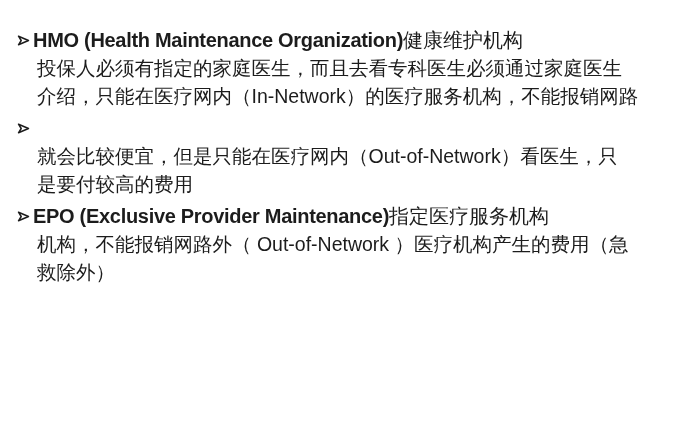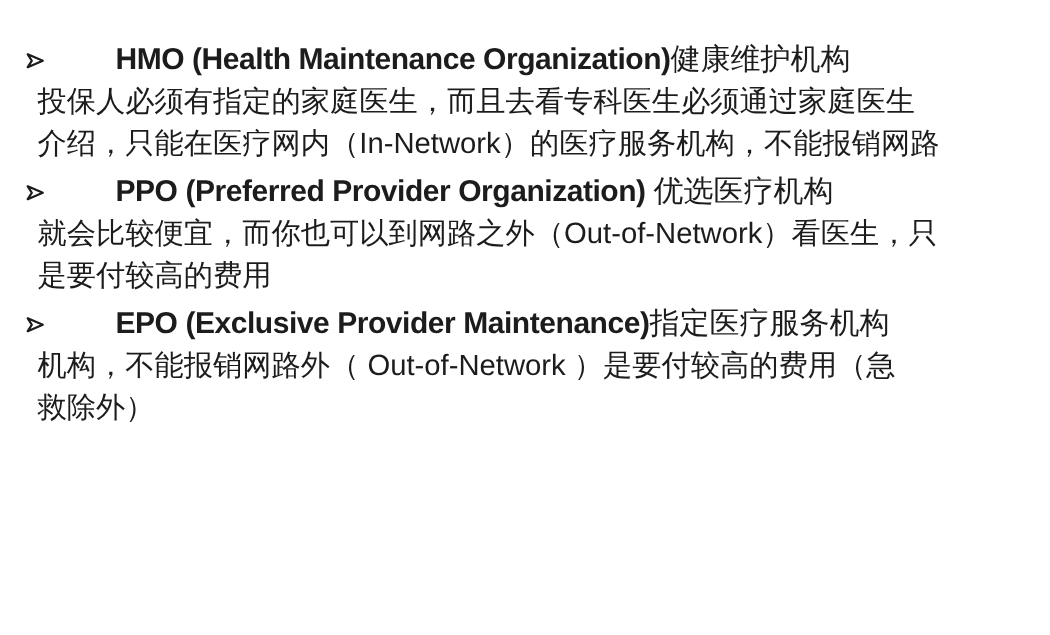--- a/index.html
+++ b/index.html
@@ -34,31 +34,30 @@
     display: inline-flex;
     align-items: center;
   }
   .bullet svg {
     display: block;
   }
   .heading-text {
     font-size: 20px;
     line-height: 28px;
     white-space: nowrap;
-    margin-left: 44px;
   }
   .h-en {
     font-weight: 700;
     letter-spacing: -0.3px;
   }
   .h-zh {
     font-weight: 400;
   }
   .body {
-    margin-left: 8px;
+    margin-left: 20px;
     font-size: 19.5px;
     line-height: 28px;
   }
   .body-line {
     white-space: nowrap;
   }
 </style>
 </head>
 <body>
 
@@ -79,36 +78,35 @@
     </div>
   </div>
 
   <div class="item">
     <div class="heading-row">
       <span class="bullet">
         <svg width="13" height="13" viewBox="0 0 13 13">
           <path d="M1.5 2.2 L11.5 6.5 L1.5 10.8 L4.2 6.5 Z" fill="none" stroke="#1c1c1c" stroke-width="1.5" stroke-linejoin="round"></path>
         </svg>
       </span>
-      <span class="heading-text"><span class="h-en">PPO (Preferred Provider Organization) </span><span class="h-zh">优选医疗机构</span></span>
     </div>
     <div class="body">
-      <div class="body-line">就会比较便宜，而你也可以到网路之外（Out-of-Network）看医生，只</div>
+      <div class="body-line">就会比较便宜，但是只能在医疗网内（Out-of-Network）看医生，只</div>
       <div class="body-line">是要付较高的费用</div>
     </div>
   </div>
 
   <div class="item">
     <div class="heading-row">
       <span class="bullet">
         <svg width="13" height="13" viewBox="0 0 13 13">
           <path d="M1.5 2.2 L11.5 6.5 L1.5 10.8 L4.2 6.5 Z" fill="none" stroke="#1c1c1c" stroke-width="1.5" stroke-linejoin="round"></path>
         </svg>
       </span>
       <span class="heading-text"><span class="h-en">EPO (Exclusive Provider Maintenance)</span><span class="h-zh">指定医疗服务机构</span></span>
     </div>
     <div class="body">
-      <div class="body-line">机构，不能报销网路外（ Out-of-Network ）是要付较高的费用（急</div>
+      <div class="body-line">机构，不能报销网路外（ Out-of-Network ）医疗机构产生的费用（急</div>
       <div class="body-line">救除外）</div>
     </div>
   </div>
 
 </div>
 
 </body></html>

